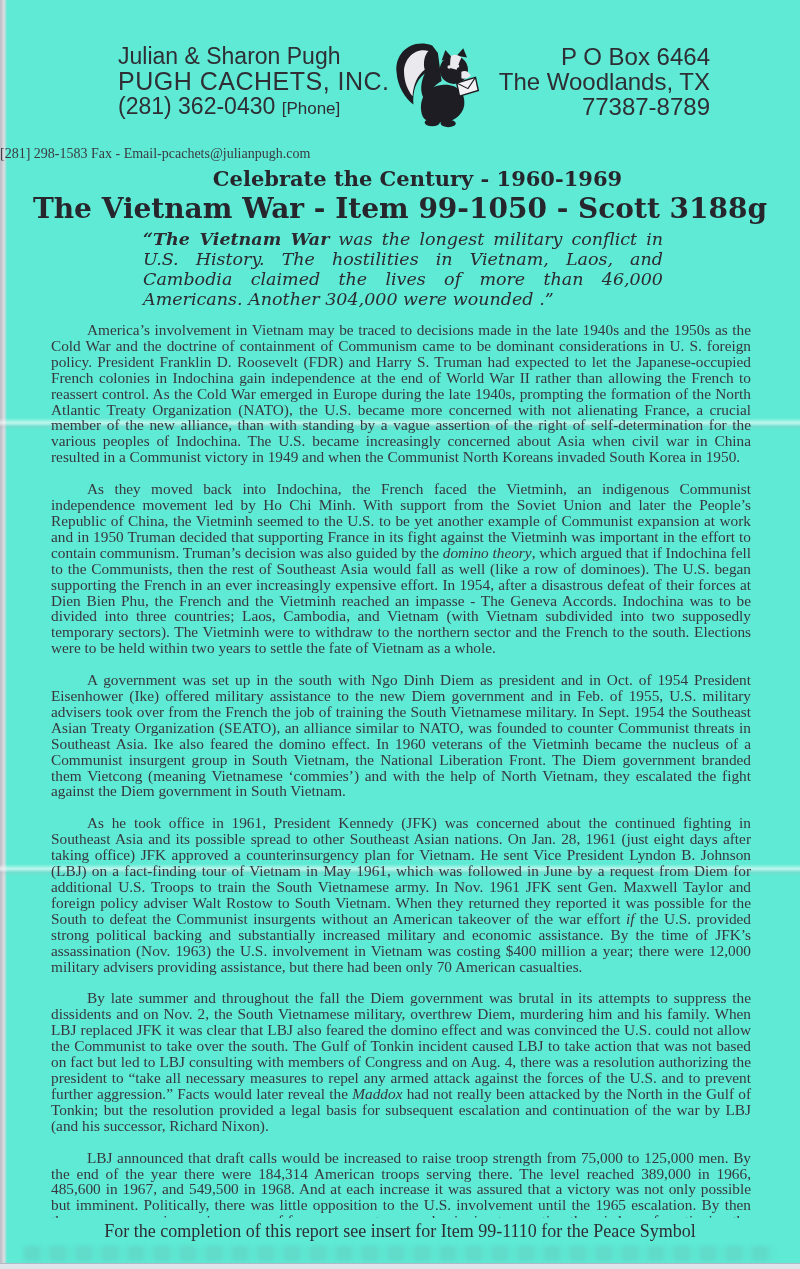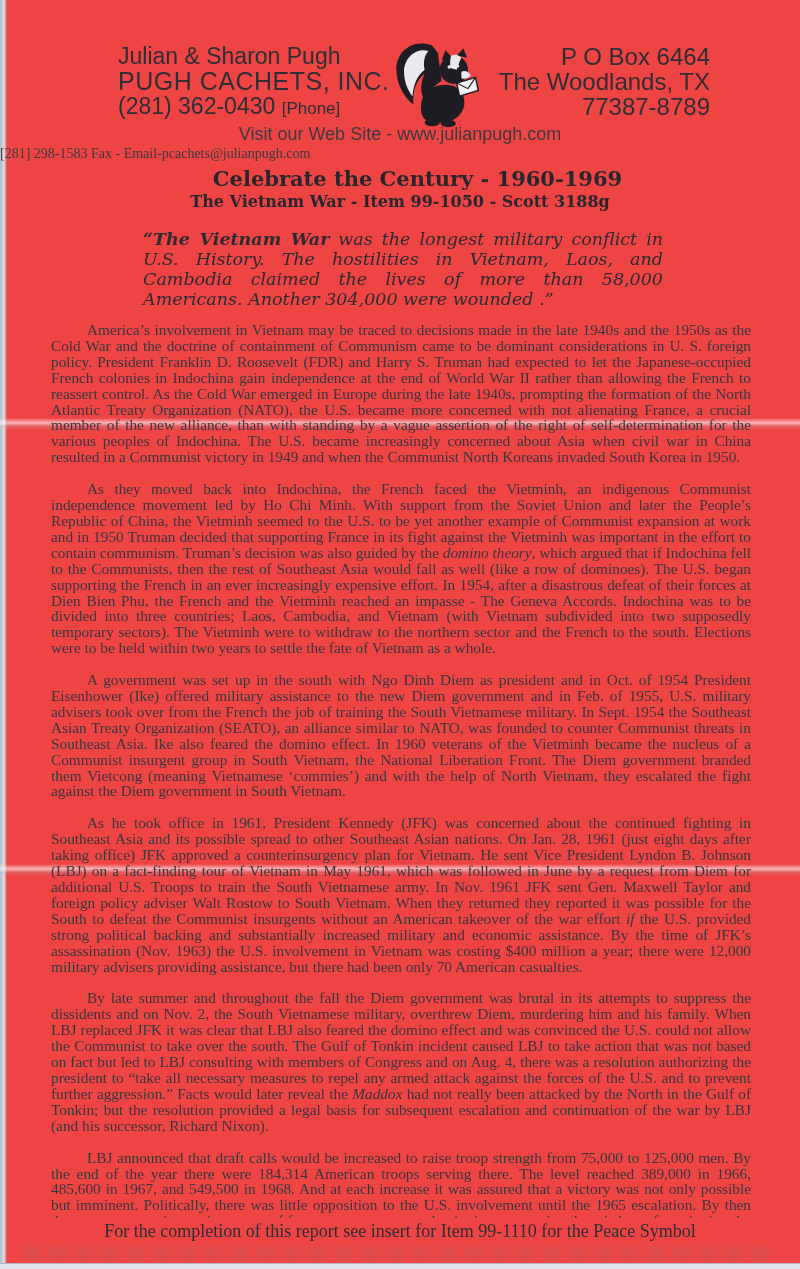--- a/index.html
+++ b/index.html
@@ -1,18 +1,18 @@
 <!DOCTYPE html>
 <html><head>
 <meta charset="utf-8">
 <style>
   html,body { margin:0; padding:0; background:#cfd1d6; }
   .page {
     position:relative; width:800px; height:1269px; margin:0 auto;
-    background:#ef4444; overflow:hidden;
+    background:#5eead4; overflow:hidden;
     font-family:"Liberation Serif", serif; color:#35353c;
   }
   
   .left-edge { position:absolute; left:0; top:0; bottom:0; width:7px;
     background:linear-gradient(90deg,#b9bcc4,#dcdce2 60%,rgba(234,234,238,0)); }
   .bottom-edge { position:absolute; left:0; right:0; bottom:0; height:5px;
     background:#dfe3ea; border-top:1px solid #b3b8c4; }
   .crease { position:absolute; left:0; right:0; height:12px;
     background:linear-gradient(180deg, rgba(255,255,255,0) 0%, rgba(255,255,255,0.6) 40%,
       rgba(175,178,190,0.22) 72%, rgba(255,255,255,0) 100%); }
@@ -33,21 +33,21 @@
   .logo-wrap { position:absolute; left:388px; top:36px; width:96px; height:94px; }
   .webline { position:absolute; left:0; right:0; top:124px; text-align:center; font-size:18px;
     font-family:"Liberation Sans", sans-serif; color:#3a3a40; }
   .faxline { position:absolute; left:0; right:0; top:146px; font-size:14px;
     font-family:Liberation Serif, serif; color:#3a3a40; }
 
   
   .title { position:absolute; left:0; right:0; text-align:center;
     font-family:"DejaVu Serif", serif; font-weight:bold; color:#26262c; }
   .title.t1 { top:166px; font-size:21px;padding-left:35px; }
-  .title.t2 { top:192px; font-size:16px; }
+  .title.t2 { top:192px; font-size:28px; }
 
   
   .quote { position:absolute; left:143px; width:520px; top:229px;
     font-family:"DejaVu Serif", serif; font-style:italic; font-size:17.5px;
     line-height:20px; text-align:justify; color:#2b2b31; }
   .quote .lead { font-weight:bold; }
 
   
   .body-text { position:absolute; left:35px; width:732px; top:306px; height:912px;
     overflow:hidden; text-align:justify; font-size:15.3px; line-height:15.9px; color:#37373e; }
@@ -99,27 +99,26 @@
       <ellipse cx="63" cy="93" rx="8" ry="4" fill="#1d1d23"></ellipse>
     </svg>
   </div>
 
   <div class="hdr hdr-right">
     <div>P O Box 6464</div>
     <div>The Woodlands, TX</div>
     <div>77387-8789</div>
   </div>
 
-  <div class="webline">Visit our Web Site - www.julianpugh.com</div>
   <div class="faxline">[281] 298-1583 Fax - Email-pcachets@julianpugh.com</div>
 
   <div class="title t1">Celebrate the Century - 1960-1969</div>
   <div class="title t2">The Vietnam War - Item 99-1050 - Scott 3188g</div>
 
-  <div class="quote"><span class="lead">“The Vietnam War</span><span> was the longest military conflict in U.S. History.  The hostilities in Vietnam, Laos, and Cambodia claimed the lives of more than 58,000 Americans.  Another 304,000 were wounded .”</span></div>
+  <div class="quote"><span class="lead">“The Vietnam War</span><span> was the longest military conflict in U.S. History.  The hostilities in Vietnam, Laos, and Cambodia claimed the lives of more than 46,000 Americans.  Another 304,000 were wounded .”</span></div>
 
   <div class="body-text" id="body-text">
       <p><span>America’s involvement in Vietnam may be traced to decisions made in the late 1940s and the 1950s as the Cold War and the doctrine of containment of Communism came to be dominant considerations in U. S. foreign policy.  President Franklin D. Roosevelt (FDR) and Harry S. Truman had expected to let the Japanese-occupied French colonies in Indochina gain independence at the end of World War II rather than allowing the French to reassert control.  As the Cold War emerged in Europe during the late 1940s, prompting the formation of the North Atlantic Treaty Organization (NATO), the U.S. became more concerned with not alienating France, a crucial member of the new alliance, than with standing by a vague assertion of the right of self-determination for the various peoples of Indochina.  The U.S. became increasingly concerned about Asia when civil war in China resulted in a Communist victory in 1949 and when the Communist North Koreans invaded South Korea in 1950.</span></p>
       <p><span>As they moved back into Indochina, the French faced the Vietminh, an indigenous Communist independence movement led by Ho Chi Minh.  With support from the Soviet Union and later the People’s Republic of China, the Vietminh seemed to the U.S. to be yet another example of Communist expansion at work and in 1950 Truman decided that supporting France in its fight against the Vietminh was important in the effort to contain communism.  Truman’s decision was also guided by the </span><span class="it">domino theory</span><span>, which argued that if Indochina fell to the Communists, then the rest of Southeast Asia would fall as well (like a row of dominoes).  The U.S. began supporting the French in an ever increasingly expensive effort.  In 1954, after a disastrous defeat of their forces at Dien Bien Phu, the French and the Vietminh reached an impasse - The Geneva Accords.  Indochina was to be divided into three countries; Laos, Cambodia, and Vietnam (with Vietnam subdivided into two supposedly temporary sectors).  The Vietminh were to withdraw to the northern sector and the French to the south.  Elections were to be held within two years to settle the fate of Vietnam as a whole.</span></p>
       <p><span>A government was set up in the south with Ngo Dinh Diem as president and in Oct. of 1954 President Eisenhower (Ike) offered military assistance to the new Diem government and in Feb. of 1955, U.S. military advisers took over from the French the job of training the South Vietnamese military.  In Sept. 1954 the Southeast Asian Treaty Organization (SEATO), an alliance similar to NATO, was founded to counter Communist threats in Southeast Asia.  Ike also feared the domino effect.  In 1960 veterans of the Vietminh became the nucleus of a Communist insurgent group in South Vietnam, the National Liberation Front.  The Diem government branded them Vietcong (meaning Vietnamese ‘commies’) and with the help of North Vietnam, they escalated the fight against the Diem government in South Vietnam.</span></p>
       <p><span>As he took office in 1961, President Kennedy (JFK) was concerned about the continued fighting in Southeast Asia and its possible spread to other Southeast Asian nations.  On Jan. 28, 1961 (just eight days after taking office) JFK approved a counterinsurgency plan for Vietnam.  He sent Vice President Lyndon B. Johnson (LBJ) on a fact-finding tour of Vietnam in May 1961, which was followed in June by a request from Diem for additional U.S. Troops to train the South Vietnamese army.  In Nov. 1961 JFK sent Gen. Maxwell Taylor and foreign policy adviser Walt Rostow to South Vietnam.  When they returned they reported it was possible for the South to defeat the Communist insurgents without an American takeover of the war effort </span><span class="it">if</span><span> the U.S. provided strong political backing and substantially increased military and economic assistance.  By the time of JFK’s assassination (Nov. 1963) the U.S. involvement in Vietnam was costing $400 million a year; there were 12,000 military advisers providing assistance, but there had been only 70 American casualties.</span></p>
       <p><span>By late summer and throughout the fall the Diem government was brutal in its attempts to suppress the dissidents and on Nov. 2, the South Vietnamese military, overthrew Diem, murdering him and his family.  When LBJ replaced JFK it was clear that LBJ also feared the domino effect and was convinced the U.S. could not allow the Communist to take over the south.  The Gulf of Tonkin incident caused LBJ to take action that was not based on fact but led to LBJ consulting with members of Congress and on Aug. 4, there was a resolution authorizing the president to “take all necessary measures to repel any armed attack against the forces of the U.S. and to prevent further aggression.”  Facts would later reveal the </span><span class="it">Maddox</span><span> had not really been attacked by the North in the Gulf of Tonkin; but the resolution provided a legal basis for subsequent escalation and continuation of the war by LBJ (and his successor, Richard Nixon).</span></p>
       <p><span>LBJ announced that draft calls would be increased to raise troop strength from 75,000 to 125,000 men.  By the end of the year there were 184,314 American troops serving there.  The level reached 389,000 in 1966, 485,600 in 1967, and 549,500 in 1968.  And at each increase it was assured that a victory was not only possible but imminent.  Politically, there was little opposition to the U.S. involvement until the 1965 escalation.  By then there was an ever increasing group of former supporters now beginning to question the wisdom of continuing the effort and openly admitting we needed to “get out as quickly and easily as possible with dignity.”</span></p>
     </div>
 

